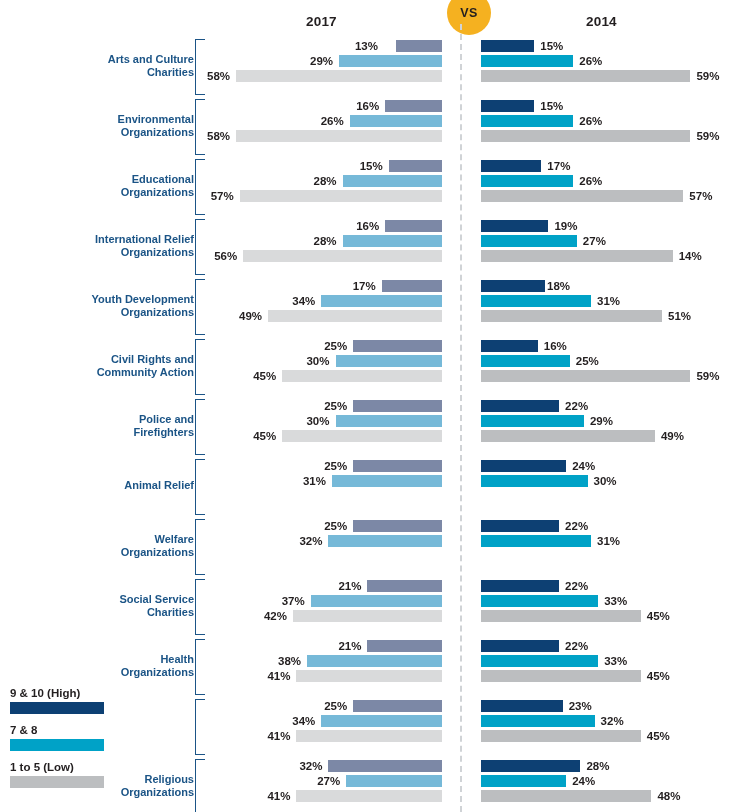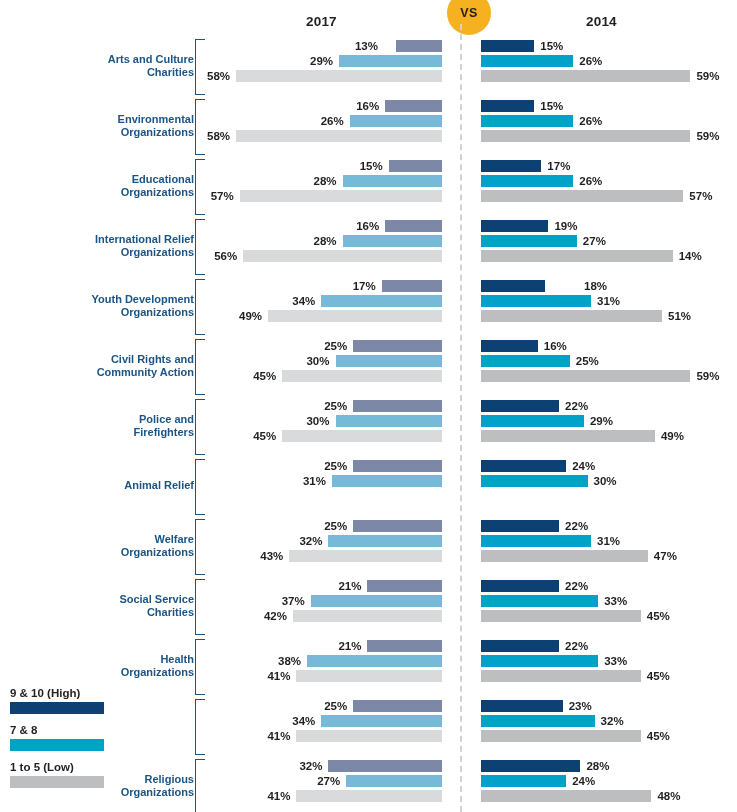--- a/index.html
+++ b/index.html
@@ -201,21 +201,21 @@
     <div class="row">
       <div class="row-label">
         <div>Youth Development</div>
         <div>Organizations</div>
       </div>
       <div class="bracket"></div>
       <div class="bar-line bl-0">
         <div class="bar bar-left c17-high" style="width: 60.35px;"></div>
         <div class="val val-left" style="right: 361.35px;">17%</div>
         <div class="bar bar-right c18-high" style="width: 63.9px;"></div>
-        <div class="val val-right" style="left: 584px;">18%</div>
+        <div class="val val-right" style="left: 547px;">18%</div>
       </div>
       <div class="bar-line bl-1">
         <div class="bar bar-left c17-mid" style="width: 120.7px;"></div>
         <div class="val val-left" style="right: 421.7px;">34%</div>
         <div class="bar bar-right c18-mid" style="width: 110.05px;"></div>
         <div class="val val-right" style="left: 597.05px;">31%</div>
       </div>
       <div class="bar-line bl-2">
         <div class="bar bar-left c17-low" style="width: 173.95px;"></div>
         <div class="val val-left" style="right: 474.95px;">49%</div>
@@ -302,26 +302,20 @@
         <div class="val val-left" style="right: 389.75px;">25%</div>
         <div class="bar bar-right c18-high" style="width: 78.1px;"></div>
         <div class="val val-right" style="left: 565.1px;">22%</div>
       </div>
       <div class="bar-line bl-1">
         <div class="bar bar-left c17-mid" style="width: 113.6px;"></div>
         <div class="val val-left" style="right: 414.6px;">32%</div>
         <div class="bar bar-right c18-mid" style="width: 110.05px;"></div>
         <div class="val val-right" style="left: 597.05px;">31%</div>
       </div>
-      <div class="bar-line bl-2">
-        <div class="bar bar-left c17-low" style="width: 152.65px;"></div>
-        <div class="val val-left" style="right: 453.65px;">43%</div>
-        <div class="bar bar-right c18-low" style="width: 166.85px;"></div>
-        <div class="val val-right" style="left: 653.85px;">47%</div>
-      </div>
     </div>
     <div class="row">
       <div class="row-label">
         <div>Social Service</div>
         <div>Charities</div>
       </div>
       <div class="bracket"></div>
       <div class="bar-line bl-0">
         <div class="bar bar-left c17-high" style="width: 74.55px;"></div>
         <div class="val val-left" style="right: 375.55px;">21%</div>

